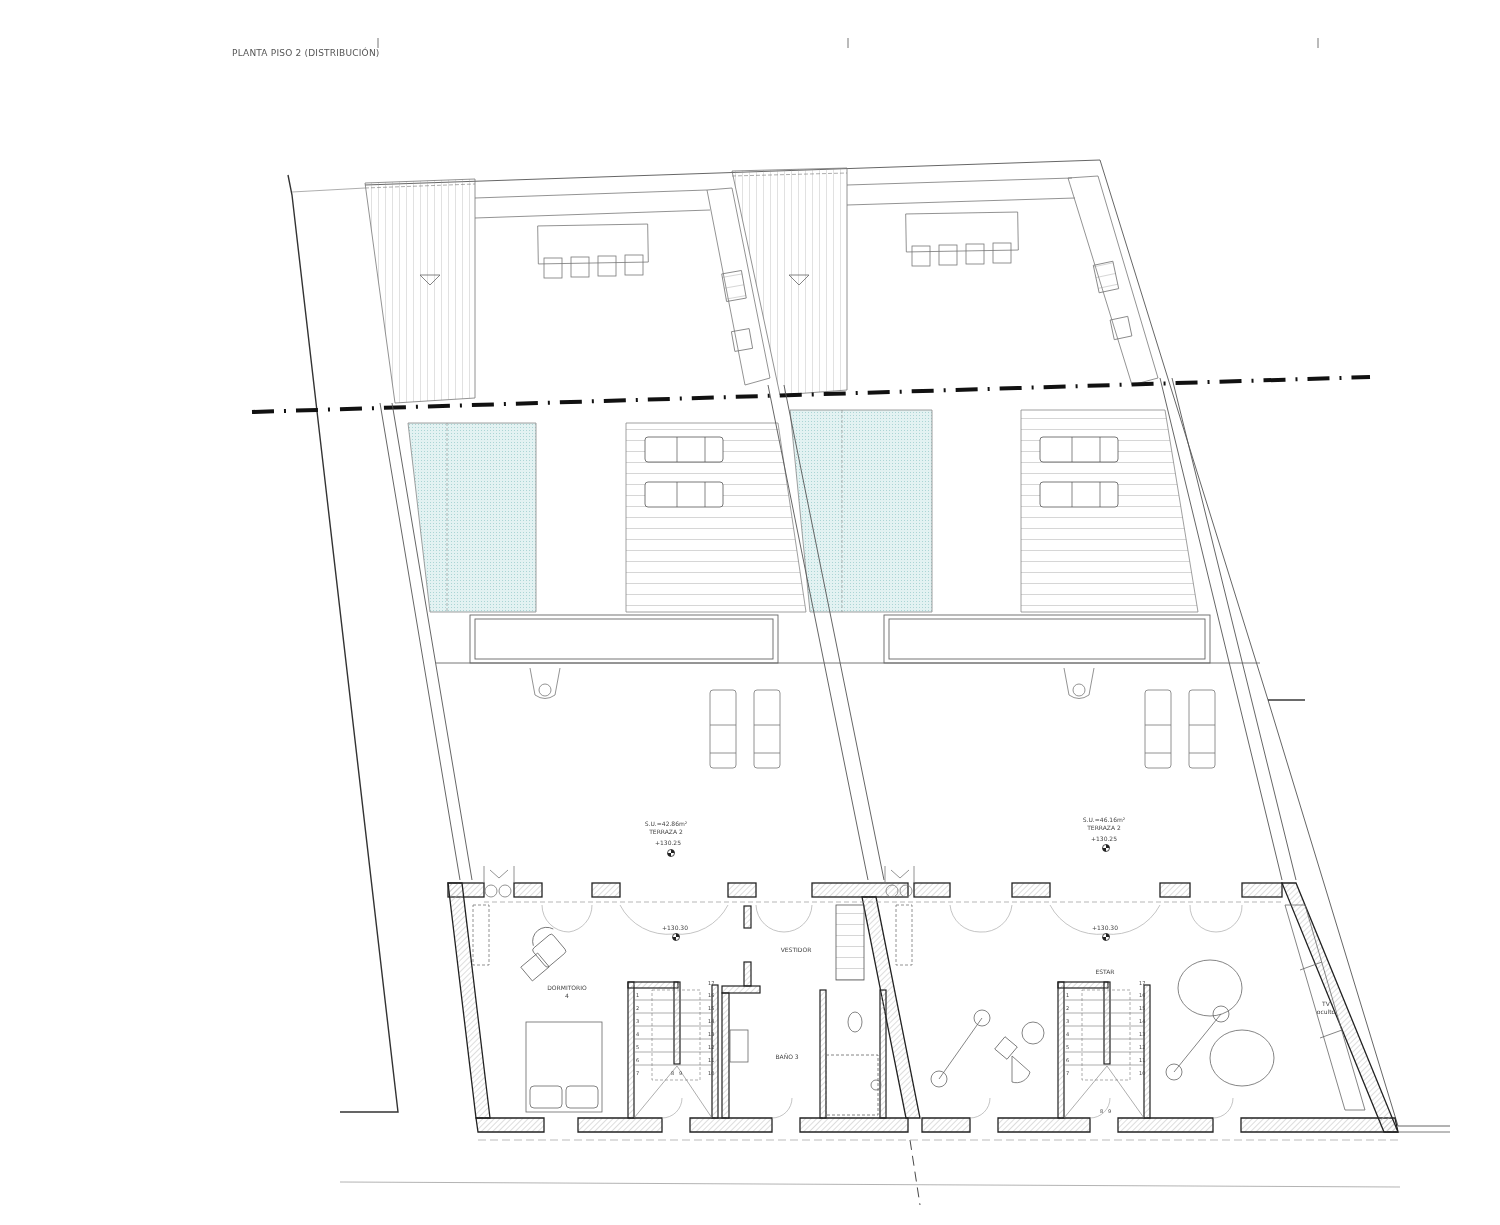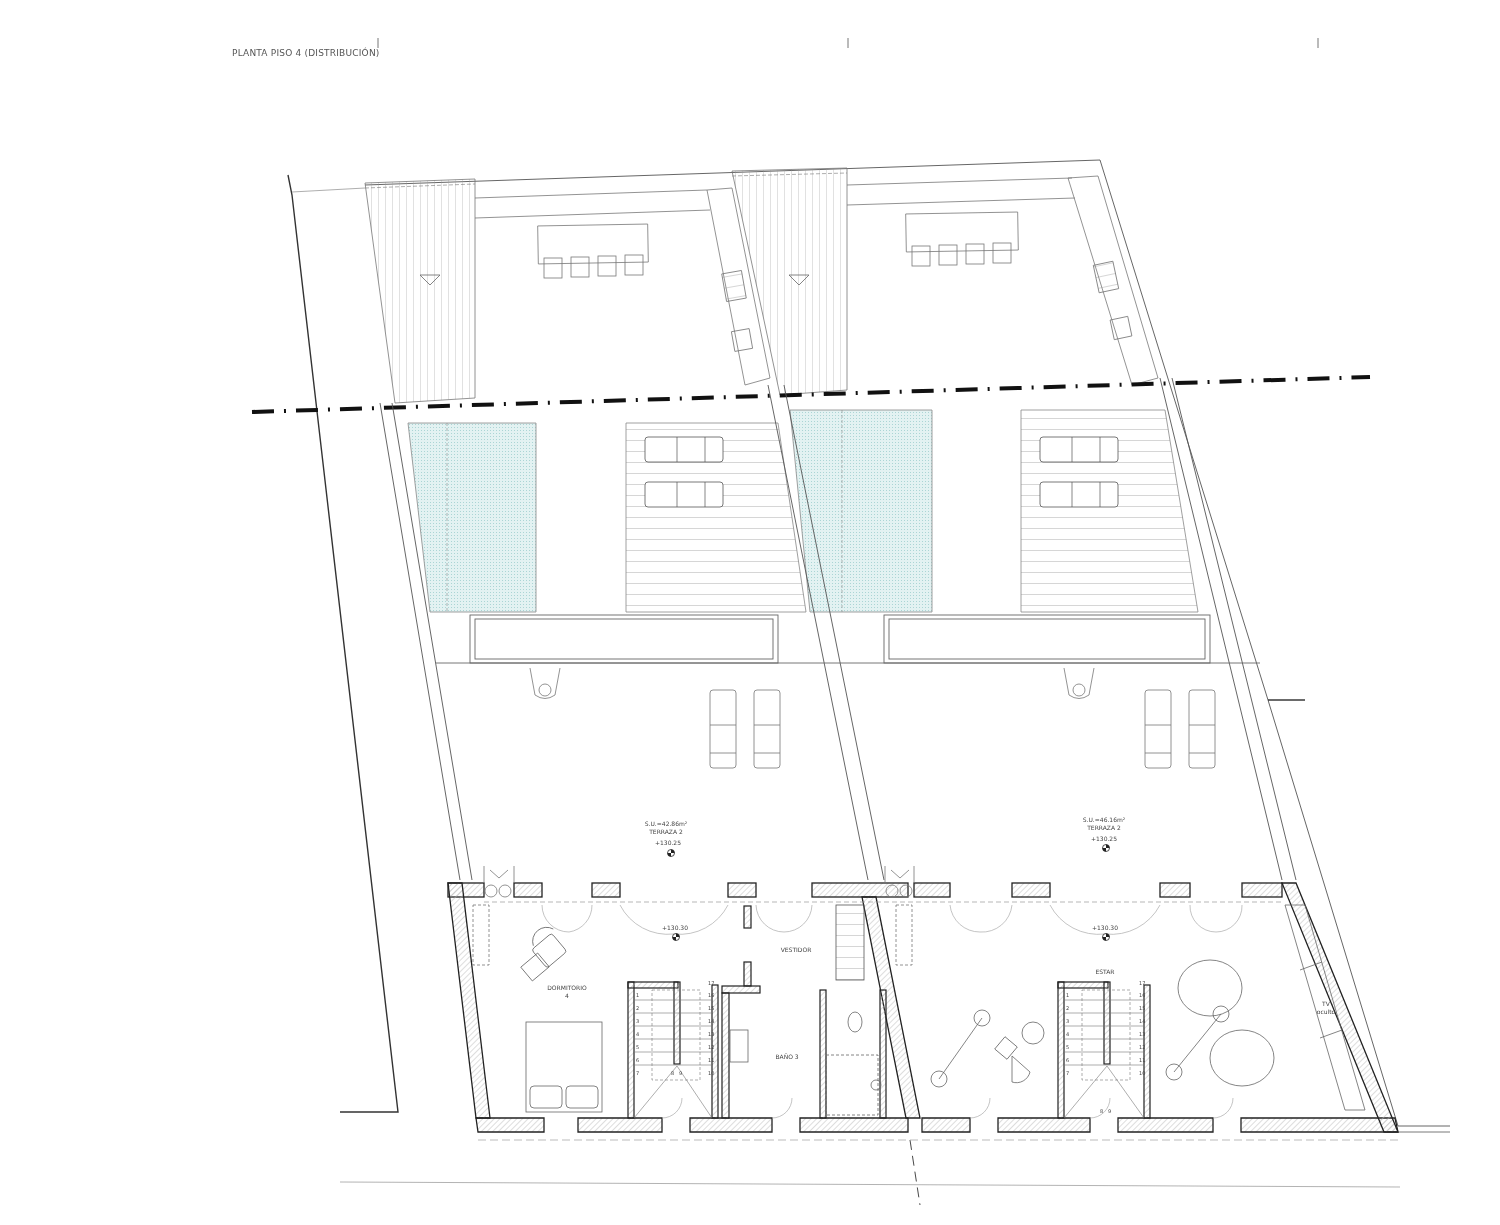--- a/index.html
+++ b/index.html
@@ -4,21 +4,21 @@
 <style>
   html, body { margin: 0; padding: 0; background: #ffffff; }
   body { width: 1500px; height: 1225px; position: relative; overflow: hidden; font-family: "Liberation Sans", sans-serif; }
   .title { position: absolute; left: 232px; top: 48px; font-size: 9px; color: #555; letter-spacing: 0.2px; font-family: "DejaVu Sans", sans-serif; }
   svg { position: absolute; left: 0; top: 0; }
   .lbl { font-family: "DejaVu Sans", sans-serif; fill: #444; }
 </style>
 </head>
 <body>
 
-<div class="title">PLANTA PISO 4 (DISTRIBUCIÓN)</div>
+<div class="title">PLANTA PISO 2 (DISTRIBUCIÓN)</div>
 
 <svg width="1500" height="1225" viewBox="0 0 1500 1225" xmlns="http://www.w3.org/2000/svg">
   <defs>
     <pattern id="hatch" width="4" height="4" patternUnits="userSpaceOnUse" patternTransform="rotate(45)">
       <line x1="0" y1="0" x2="0" y2="4" stroke="#bbb" stroke-width="1"></line>
     </pattern>
     <pattern id="dots" width="3" height="3" patternUnits="userSpaceOnUse">
       <rect width="3" height="3" fill="#e3f2f2"></rect>
       <circle cx="1.5" cy="1.5" r="0.5" fill="#9cc"></circle>
     </pattern>

